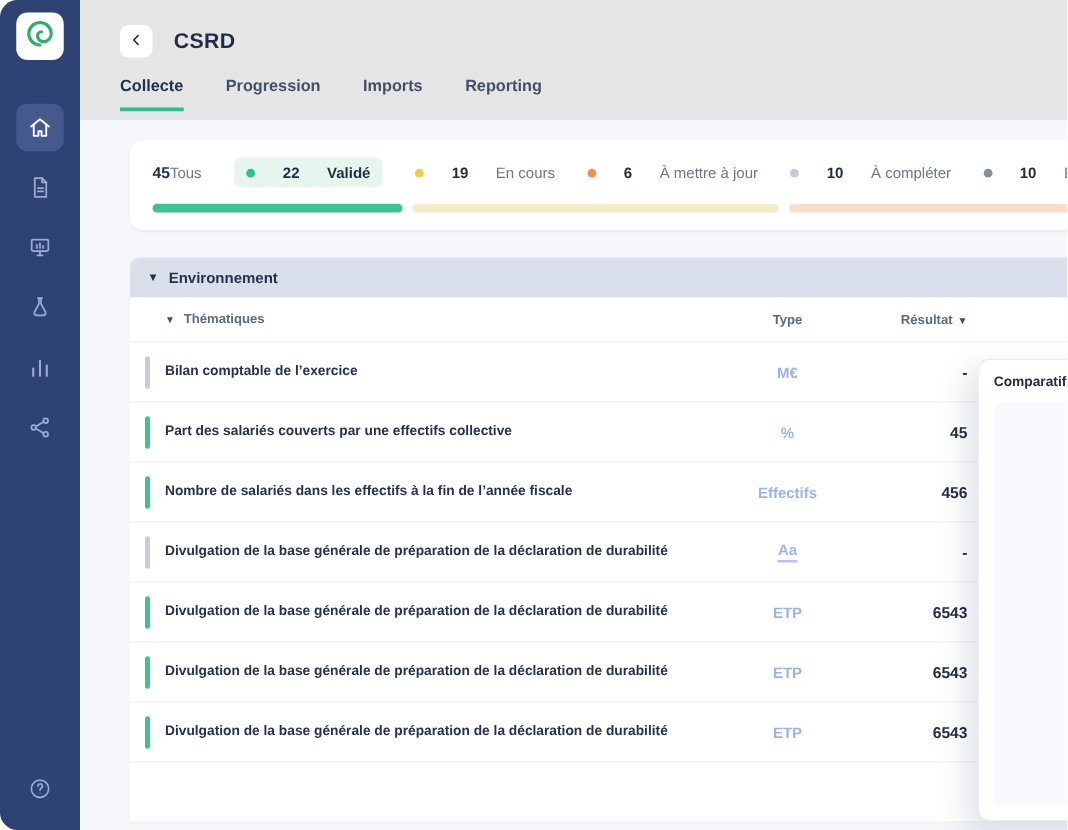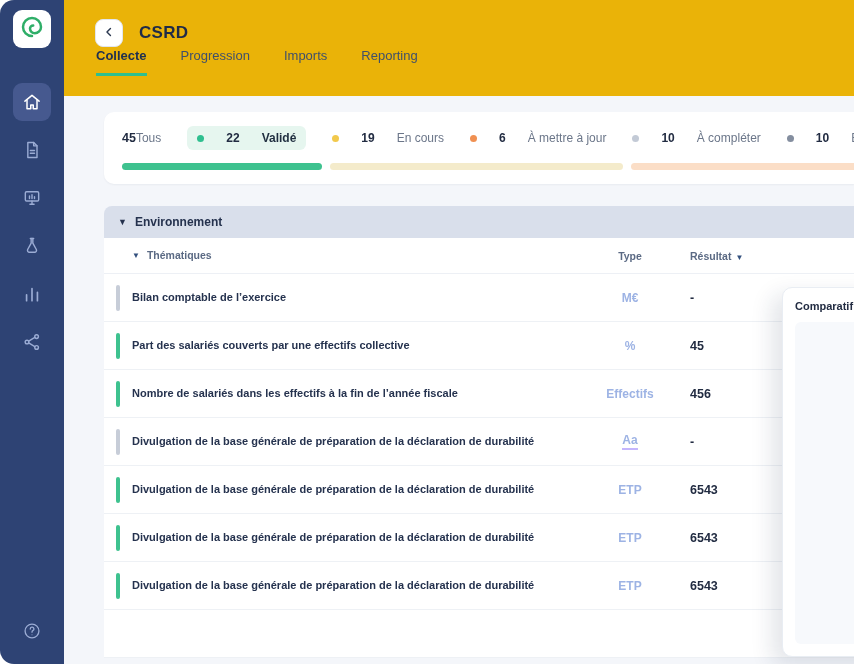--- a/index.html
+++ b/index.html
@@ -36,31 +36,31 @@
   .nav-btn.active { background:#46598f; color:#ffffff; }
   .nav-btn svg { display:block; }
   .help-btn {
     margin-top: auto; margin-bottom: 14px;
     color:#9bacd4;
   }
 
   
   .topbar {
     position: absolute; left:64px; right:0; top:0; height:96px;
-    background:#eab308; padding: 18px 12px 0 31px; z-index: 2;
+    background:#e5e5e5; padding: 18px 12px 0 31px; z-index: 2;
   }
   .title-row { display:flex; align-items:center; gap:16px; height:30px; }
   .back-btn {
     width:28px; height:28px; border:1px solid #e2e6ee; border-radius:8px;
     background:#fff; display:grid; place-items:center; cursor:pointer; color:#2b3850;
   }
   .page-title { font-size:17px; font-weight:800; color:#1f2b48; letter-spacing:.3px; }
-  .tabs { display:flex; gap:34px; margin-top:0; padding-left:1px; }
+  .tabs { display:flex; gap:34px; margin-top:13px; padding-left:1px; }
   .tab {
-    font-size:13px; font-weight:400; color:#40506a;
+    font-size:13px; font-weight:700; color:#40506a;
     padding-bottom:10px; border-bottom:3px solid transparent; cursor:pointer;
   }
   .tab.active { color:#20304f; font-weight:800; border-bottom-color:#2fbf8f; }
 
   
   .content { position:absolute; left:64px; right:0; top:96px; bottom:0; padding:16px 0 0 40px; }
 
   .status-card {
     background:#fff; border-radius:10px 0 0 10px;
     padding:14px 18px; box-shadow:0 1px 2px rgba(20,30,60,.05);
@@ -91,21 +91,21 @@
   .trow {
     display:flex; align-items:center;
     border-bottom:1px solid #eef1f5;
     min-height:48px; padding:6px 80px 6px 0;
   }
   .trow .accent { width:4px; height:26px; border-radius:2px; margin:0 12px; flex:none; }
   .accent.green { background:#3ec28f; }
   .accent.gray  { background:#c7cdd8; }
   .trow .c-label { flex:1; font-size:11px; font-weight:700; color:#25324e; line-height:1.5; padding-right:14px; }
   .trow .c-type  { width:120px; text-align:center; font-size:12px; font-weight:600; color:#9db3e4; flex:none; }
-  .trow .c-result{ width:84px; text-align:left; font-size:12.5px; font-weight:700; color:#222c42; flex:none; }
+  .trow .c-result{ width:84px; text-align:right; font-size:12.5px; font-weight:700; color:#222c42; flex:none; }
 
   .thead { min-height:36px; border-bottom:1px solid #edf0f5; padding:4px 80px 4px 0; }
   .thead .c-label, .thead .c-type, .thead .c-result {
     font-size:10.5px; font-weight:700; color:#5b6a84;
   }
   .thead .c-label { display:flex; align-items:center; gap:7px; cursor:pointer; }
   .thead .c-label .caret { color:#33507e; font-size:8px; }
   .thead .c-result { cursor:pointer; }
   .thead .sort-caret { font-size:8px; color:#33507e; margin-left:4px; }
 

